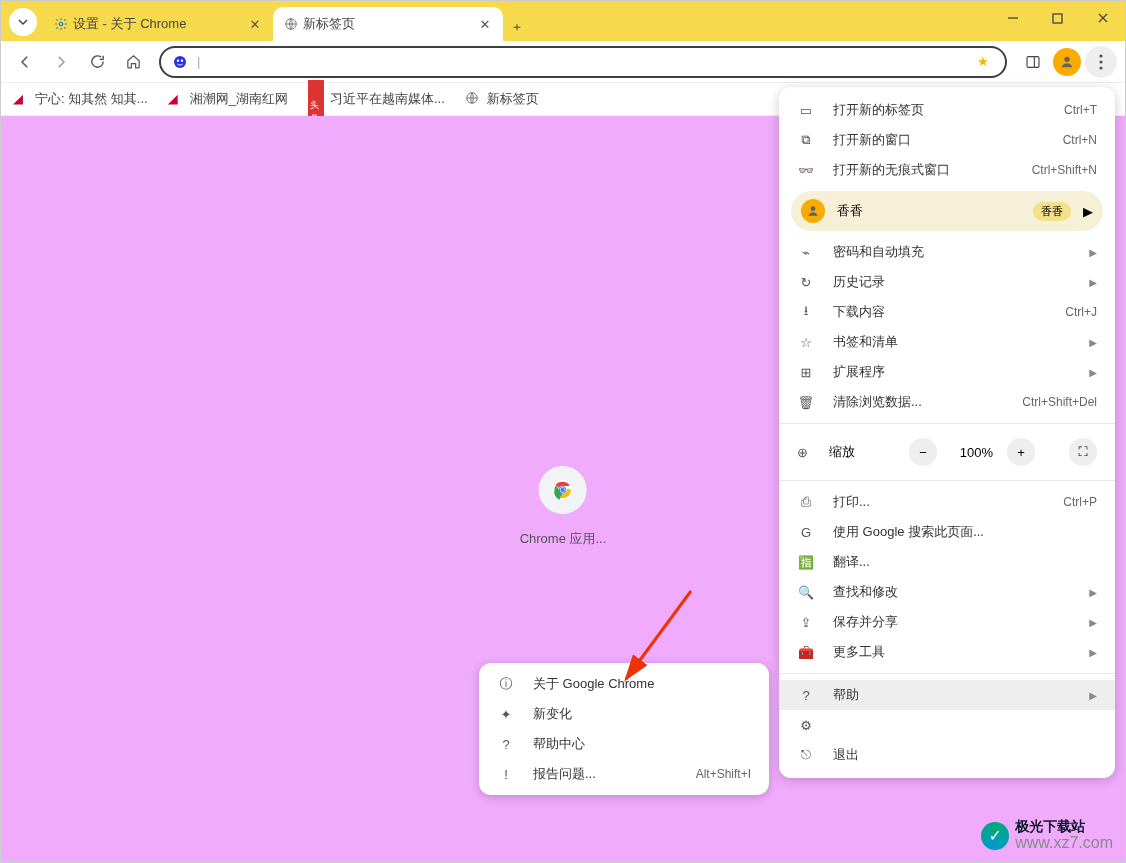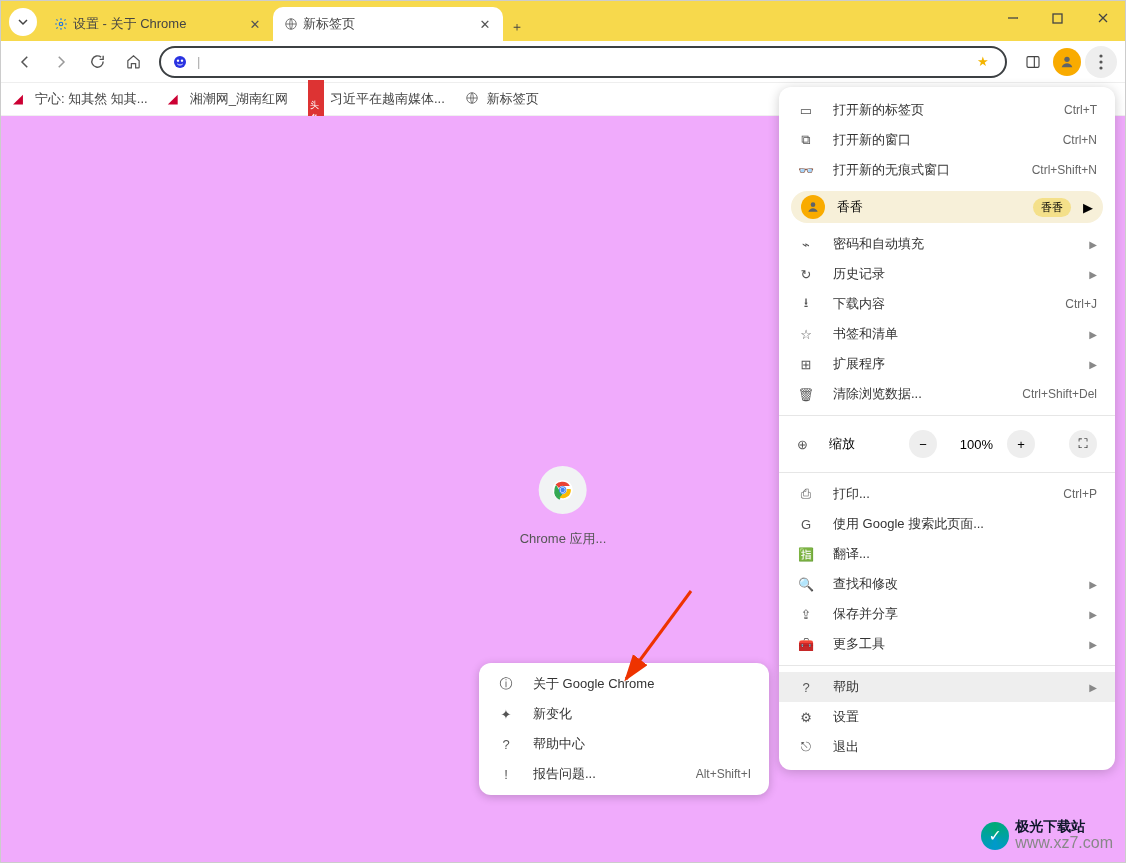--- a/index.html
+++ b/index.html
@@ -30,21 +30,21 @@
 .app-icon{width:48px;height:48px;border-radius:50%;background:#f1f3f4;margin:0 auto 16px;display:flex;align-items:center;justify-content:center}
 .app-label{color:#555}
 .mainmenu{position:absolute;right:10px;top:86px;width:336px;background:#fff;border-radius:12px;box-shadow:0 2px 12px rgba(0,0,0,0.2);padding:8px 0;z-index:10}
 .mi{height:30px;display:flex;align-items:center;padding:0 18px;gap:18px;cursor:pointer;color:#333}
 .mi .micon{width:18px;color:#555;text-align:center}
 .mi .mlabel{flex:1}
 .mi .mshort{color:#666;font-size:12px}
 .mi .marrow{color:#888;font-size:10px}
 .mi.highlighted{background:#eee}
 .msep{height:1px;background:#e6e6e6;margin:6px 0}
-.profile-row{margin:6px 12px;height:32px;background:#f7f0d9;border-radius:20px;display:flex;align-items:center;padding:0 10px;gap:12px;cursor:pointer}
+.profile-row{margin:6px 12px;height:40px;background:#f7f0d9;border-radius:20px;display:flex;align-items:center;padding:0 10px;gap:12px;cursor:pointer}
 .profile-row .pavatar{width:24px;height:24px;border-radius:50%;background:#f9ab00;display:flex;align-items:center;justify-content:center}
 .profile-row .pname{flex:1}
 .profile-row .pbadge{background:#f4e08a;border-radius:10px;padding:2px 8px;font-size:11px}
 .zoom-row{height:44px;display:flex;align-items:center;padding:0 18px;gap:14px}
 .zoom-row .micon{width:18px;color:#555}
 .zoom-row .zlabel{flex:1}
 .zbtn{width:28px;height:28px;border-radius:50%;background:#eee;display:flex;align-items:center;justify-content:center;cursor:pointer}
 .zval{width:42px;text-align:right}
 .submenu{position:absolute;right:352px;top:578px;width:290px;background:#fff;border-radius:12px;box-shadow:0 2px 10px rgba(0,0,0,0.2);padding:6px 0;z-index:11}
 .arrow{position:absolute;left:560px;top:580px;z-index:12;pointer-events:none}
@@ -298,21 +298,20 @@
       <span class="marrow">▶</span>
     </div>
   <div class="msep"></div>
   <div class="mi highlighted">
       <span class="micon">?</span>
       <span class="mlabel">帮助</span>
       <span class="marrow">▶</span>
     </div>
   <div class="mi">
       <span class="micon">⚙</span>
-      <span class="mlabel">设置</span>
     </div>
   <div class="mi">
       <span class="micon">⎋</span>
       <span class="mlabel">退出</span>
     </div>
 </div>
 
 <div class="submenu" style="top:662px;right:356px">
   <div class="mi">
       <span class="micon">ⓘ</span>

